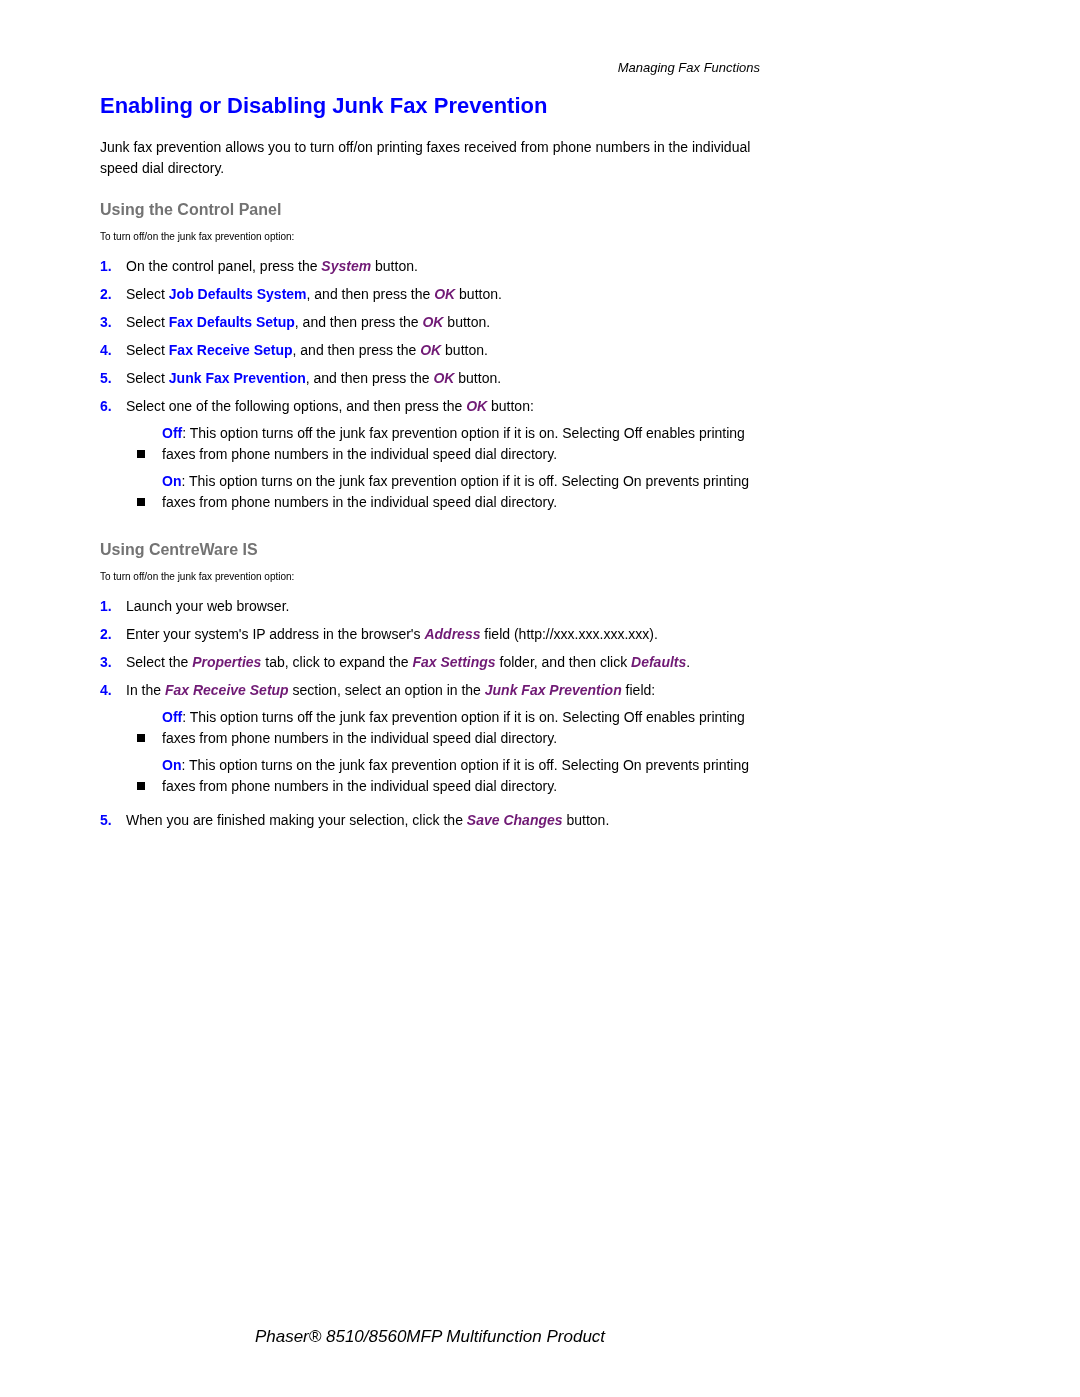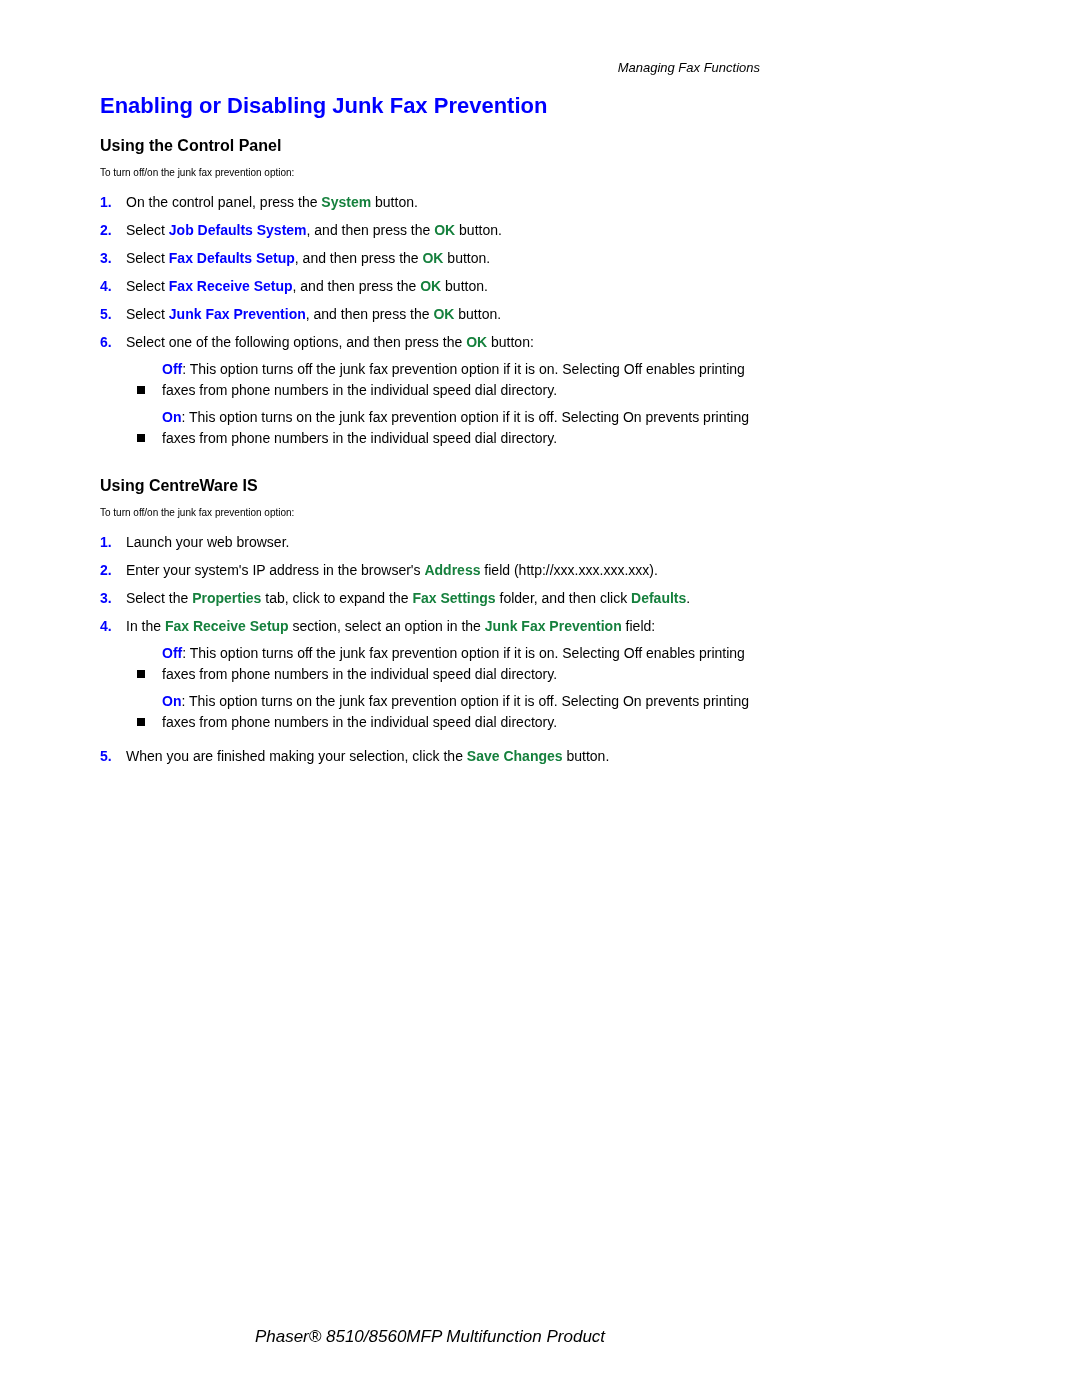--- a/index.html
+++ b/index.html
@@ -45,21 +45,21 @@
     .intro-paragraph {
       font-size: 14px;
       color: #000;
       margin-bottom: 22px;
       line-height: 1.5;
     }
 
     .section-heading {
       font-size: 16px;
       font-weight: bold;
-      color: #000000;
+      color: #737373;
       margin-bottom: 10px;
       margin-top: 6px;
     }
 
     .section-intro {
       font-size: 10px;
       color: #000;
       margin-bottom: 12px;
       line-height: 1.5;
     }
@@ -89,21 +89,22 @@
       flex: 1;
     }
 
     .num-content b {
       font-weight: bold;
       color: #0000ff;
     }
 
     .num-content span.bold-black {
       font-weight: bold;
-      color: #15803d;
+      color: #701a75;
+      font-style: italic;
     }
 
     .sub-bullet-list {
       list-style: none;
       padding: 0;
       margin: 6px 0 4px 10px;
     }
 
     .sub-bullet-list > li {
       display: flex;
@@ -153,20 +154,21 @@
 <body>
 
 <div class="page-container">
 
   <div class="header-right">
     <span>Managing Fax Functions</span>
   </div>
 
   <h1 class="page-title">Enabling or Disabling Junk Fax Prevention</h1>
 
+  <p class="intro-paragraph">Junk fax prevention allows you to turn off/on printing faxes received from phone numbers in the individual speed dial directory.</p>
 
   <div class="section-block">
     <h2 class="section-heading">Using the Control Panel</h2>
     <p class="section-intro">To turn off/on the junk fax prevention option:</p>
 
     <ol class="numbered-list">
 
       <li>
         <span class="num-label">1.</span>
         <span class="num-content">On the control panel, press the <span class="bold-black">System</span> button.</span>

